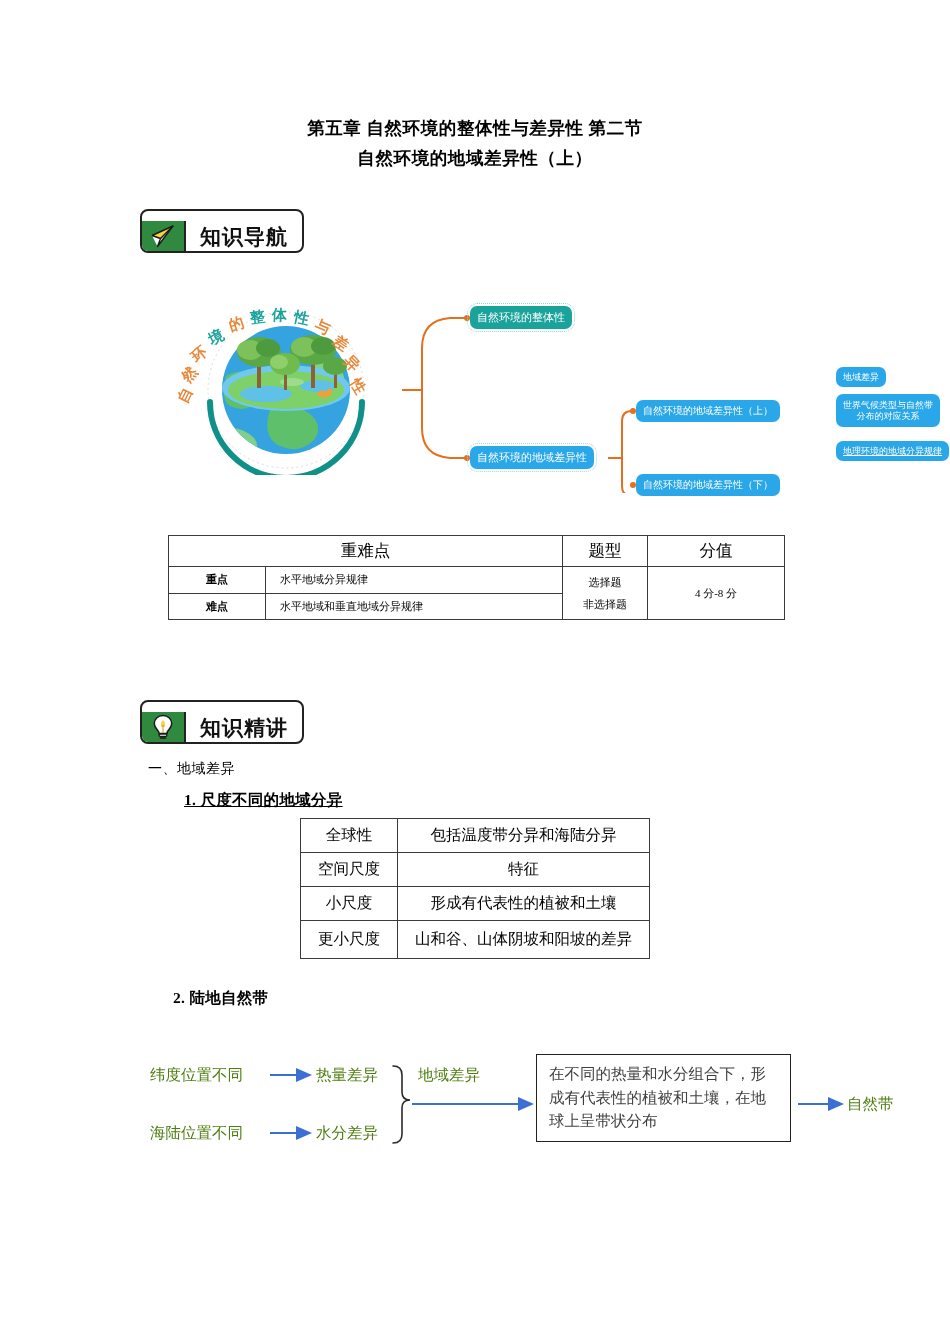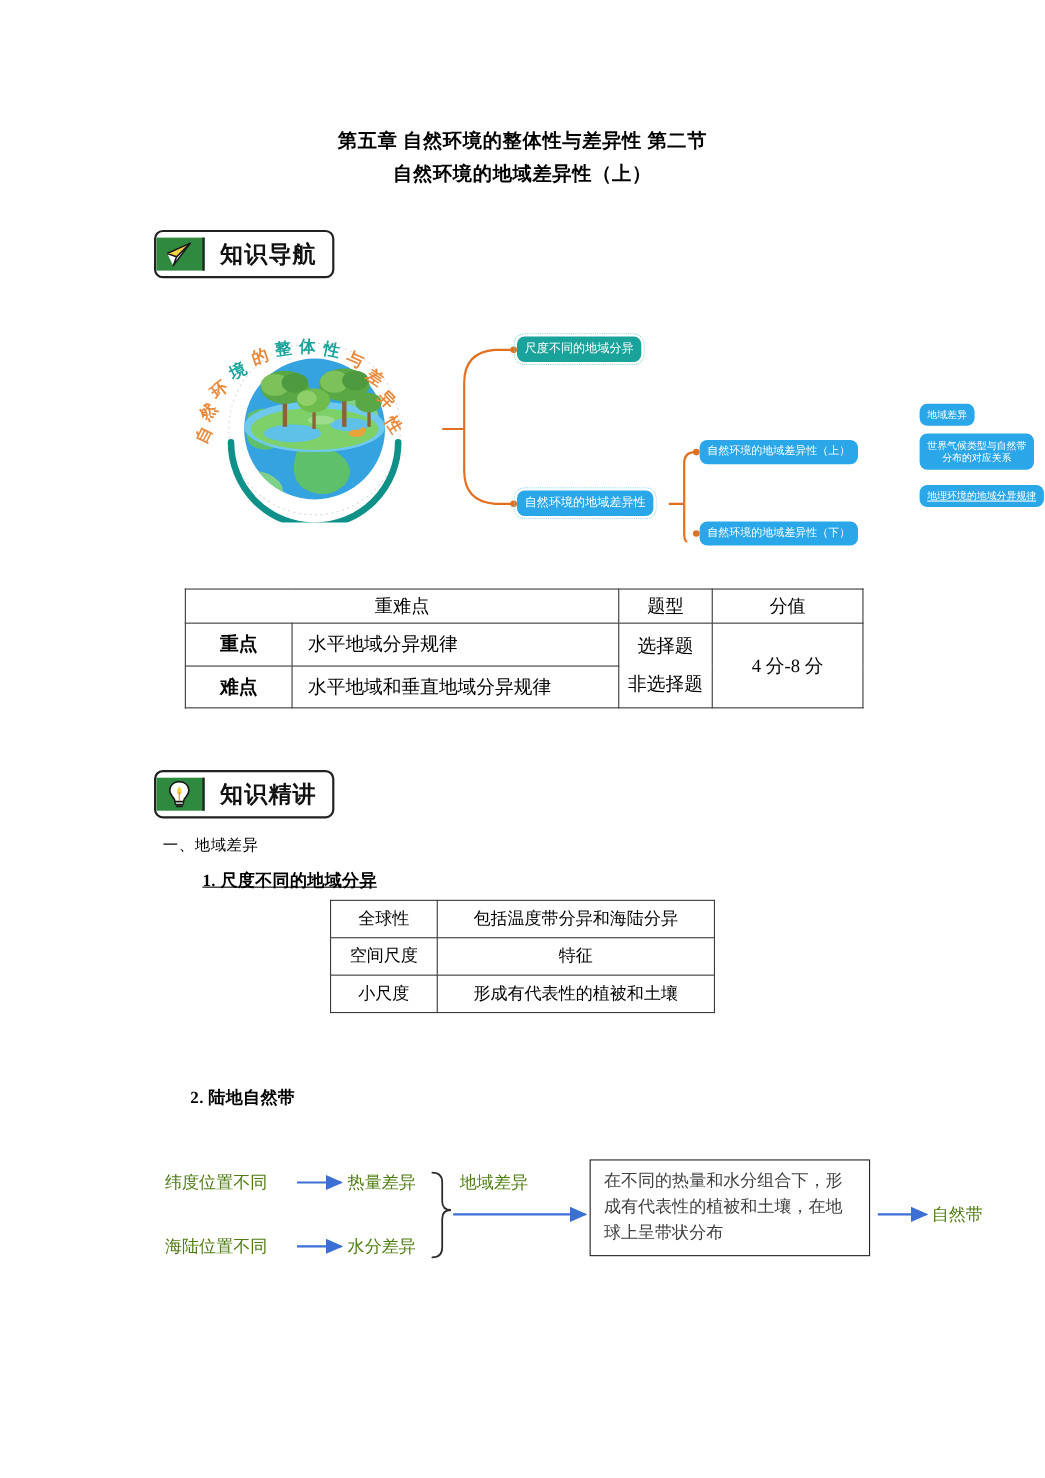--- a/index.html
+++ b/index.html
@@ -27,21 +27,21 @@
     font-size: 17.5px;
     line-height: 30px;
     letter-spacing: 0.6px;
   }
   .doc-title .l2 { display: block; }
 
   
   .badge {
     position: absolute;
     display: flex;
-    align-items: center;
+    align-items: flex-end;
     height: 44px;
     border: 2.2px solid #222;
     border-radius: 8px;
     background: #ffffff;
     overflow: hidden;
   }
   .badge-icon {
     width: 44px;
     background: #2f8a40;
     display: flex;
@@ -95,21 +95,21 @@
 
   
   table.doc-table {
     position: absolute;
     border-collapse: collapse;
     font-family: "Liberation Serif", "DejaVu Serif", serif;
   }
   table.doc-table td, table.doc-table th {
     border: 1px solid #3a3a3a;
     padding: 4px 8px;
-    font-size: 17px;
+    font-size: 11px;
     font-weight: normal;
     text-align: center;
     vertical-align: middle;
   }
   table.doc-table th { font-weight: normal; font-size: 16.5px; }
 
   #table-keypoints { left: 168px; top: 535px; width: 617px; }
   #table-keypoints td.rowlabel { font-weight: bold; width: 97px; }
   #table-keypoints td.desc { text-align: left; padding-left: 14px; }
   #table-keypoints th.c-main { width: 395px; }
@@ -271,21 +271,21 @@
       <div class="arc-char" style="left:90px;  top:30px;  transform:rotate(-8deg);  color:#19a39b;">整</div>
       <div class="arc-char" style="left:112px; top:28px;  transform:rotate(2deg);   color:#19a39b;">体</div>
       <div class="arc-char" style="left:134px; top:31px;  transform:rotate(12deg);  color:#19a39b;">性</div>
       <div class="arc-char" style="left:155px; top:40px;  transform:rotate(23deg);  color:#e8883a;">与</div>
       <div class="arc-char" style="left:173px; top:56px;  transform:rotate(34deg);  color:#e8883a;">差</div>
       <div class="arc-char" style="left:184px; top:76px;  transform:rotate(46deg);  color:#e8883a;">异</div>
       <div class="arc-char" style="left:190px; top:99px;  transform:rotate(58deg);  color:#e8883a;">性</div>
     </div>
 
     <div class="mm-node teal" style="left:310px; top:28px; height:23px; font-size:11px;">
-      <span>尺度不同的地域分异</span>
+      <span>自然环境的整体性</span>
     </div>
 
     <div class="mm-node blue" style="left:310px; top:168px; height:23px; font-size:11px;">
       <span>自然环境的地域差异性</span>
     </div>
 
     <div class="mm-node blue2" style="left:476px; top:122px; height:22px; font-size:10px;">
       <span>自然环境的地域差异性（上）</span>
     </div>
 
@@ -353,20 +353,24 @@
         <td class="c2">包括温度带分异和海陆分异</td>
       </tr>
       <tr>
         <td class="c1">空间尺度</td>
         <td class="c2">特征</td>
       </tr>
       <tr>
         <td class="c1">小尺度</td>
         <td class="c2">形成有代表性的植被和土壤</td>
       </tr>
+      <tr>
+        <td class="c1">更小尺度</td>
+        <td class="c2" style="text-align:center; line-height:1.6;">山和谷、山体阴坡和阳坡的差异</td>
+      </tr>
     </tbody>
   </table>
 
   <div class="h-sub" style="left:173px; top:988px;">2. 陆地自然带</div>
 
   <div class="flow">
 
     <svg style="position:absolute; left:0; top:0;" width="800" height="140" aria-hidden="true">
       <defs>
         <marker id="arrB" markerWidth="8" markerHeight="7" refX="7" refY="3.5" orient="auto">

